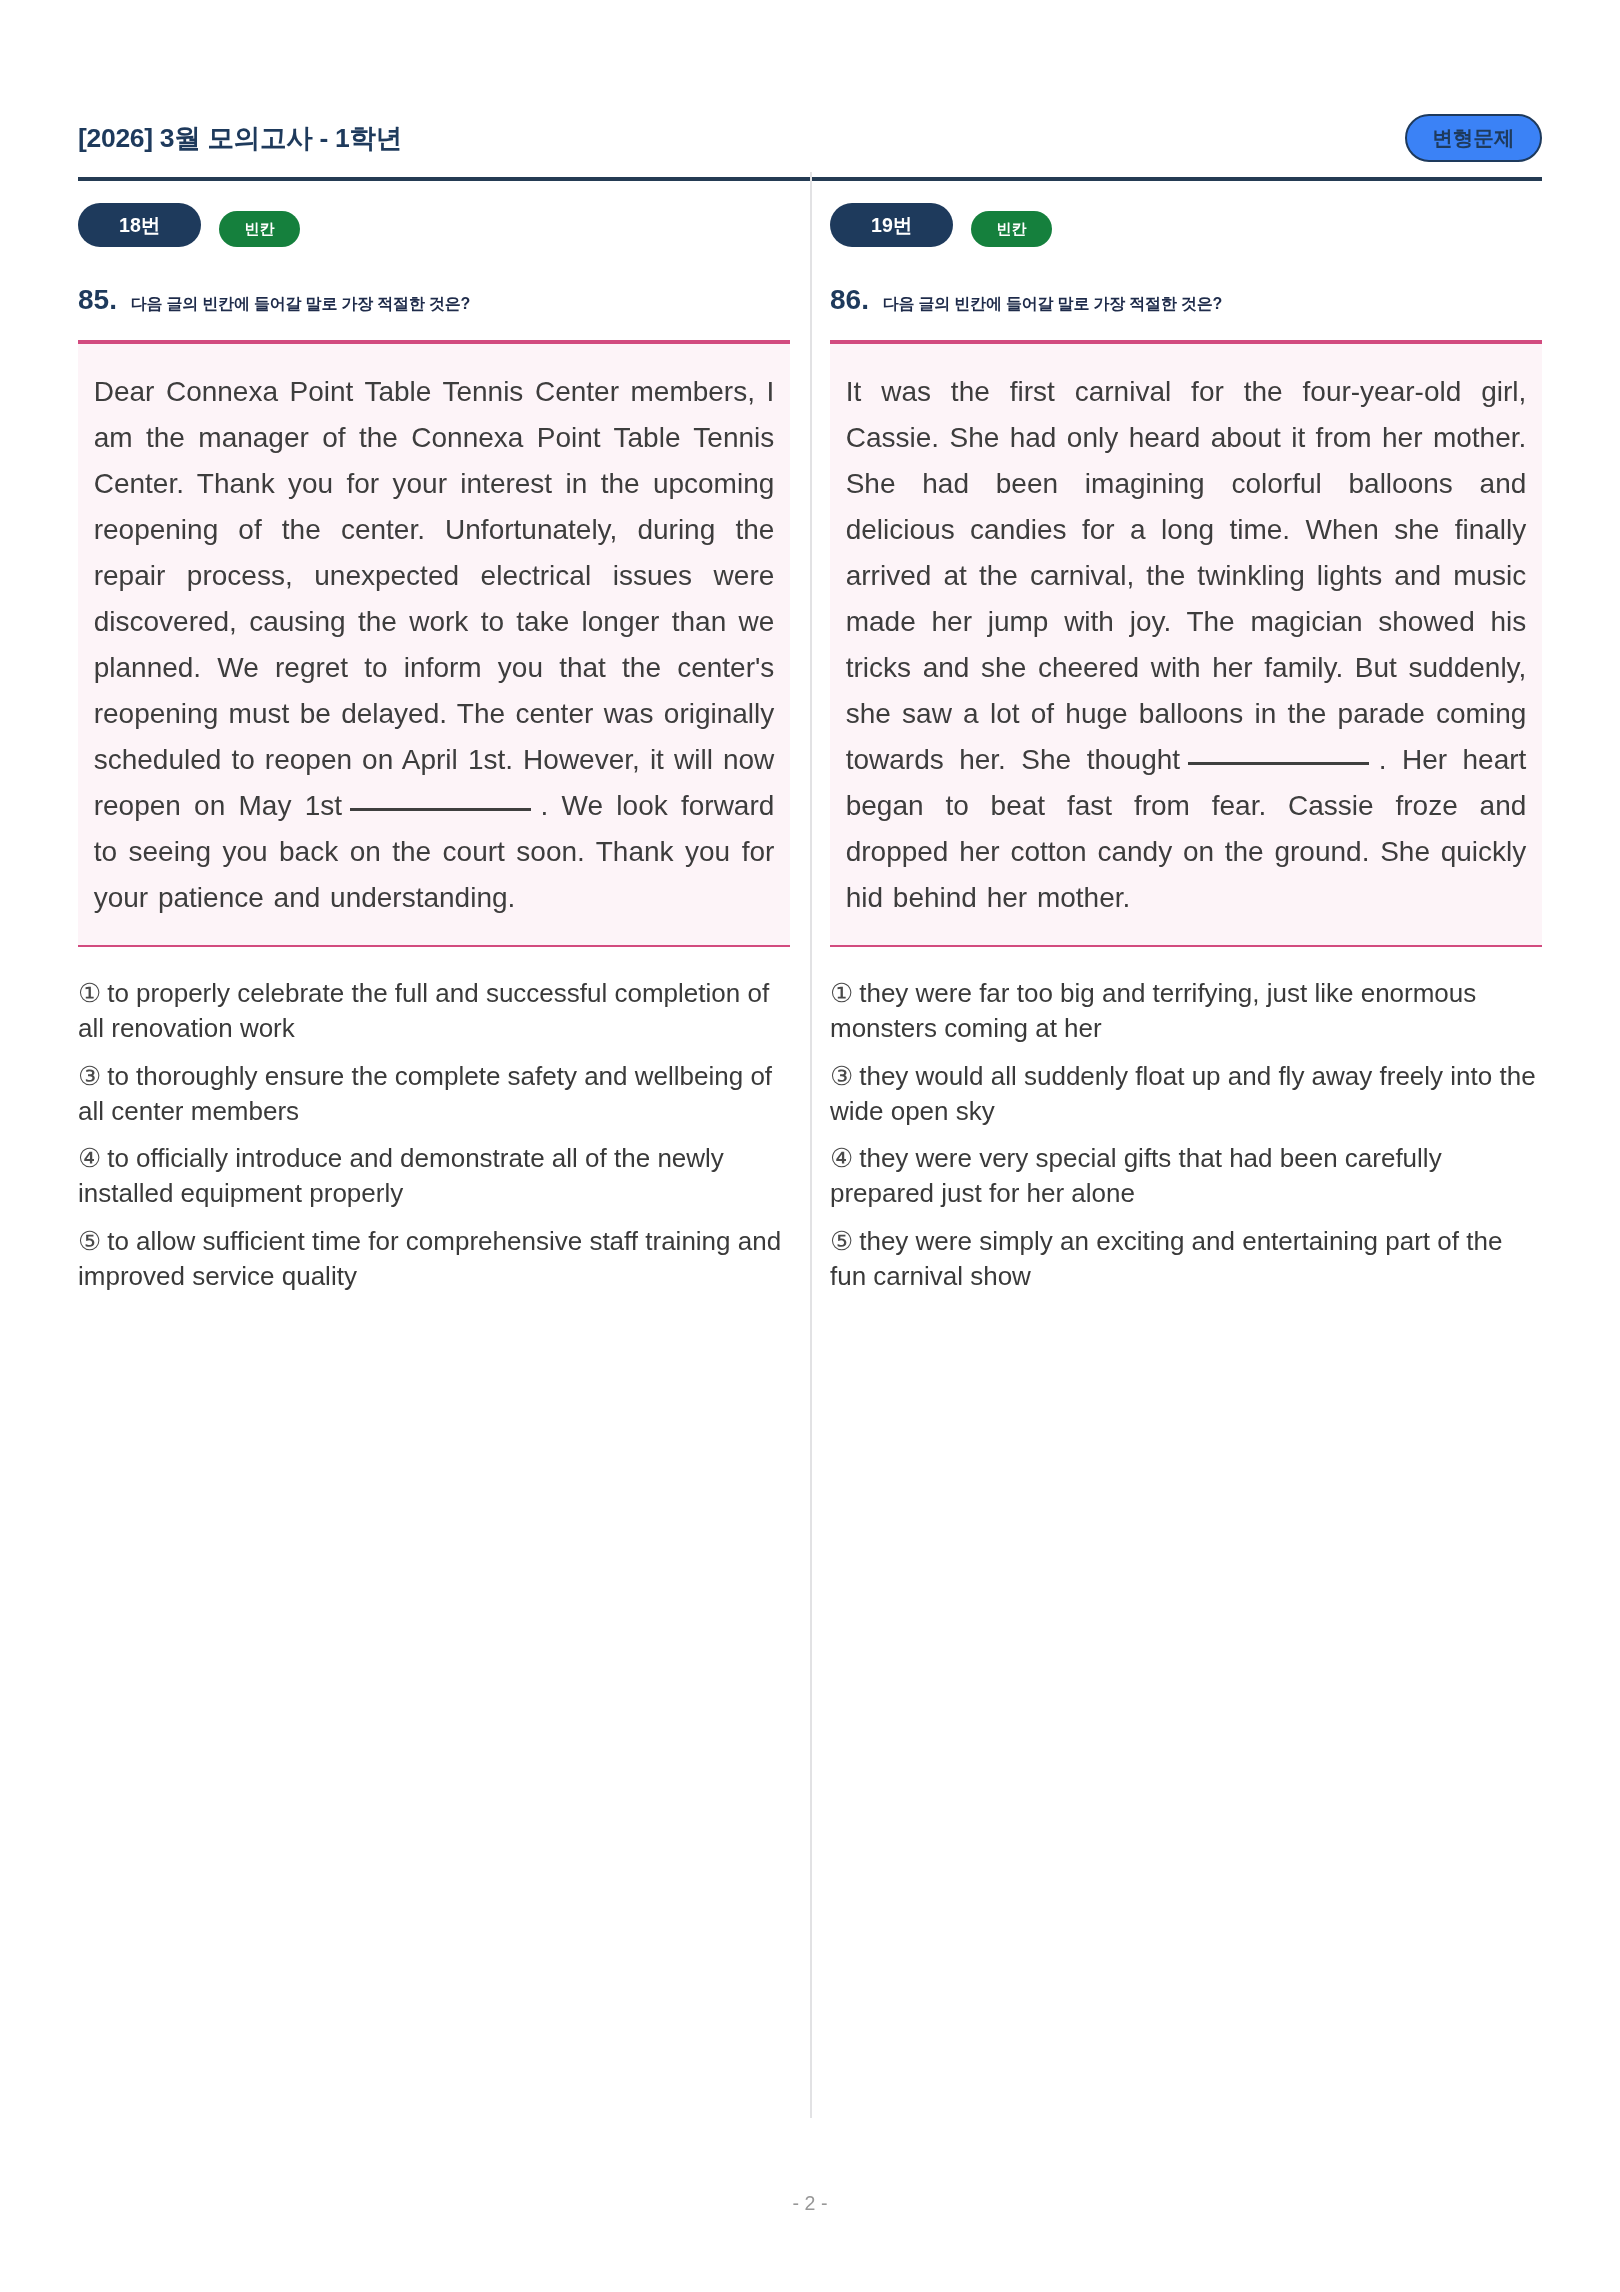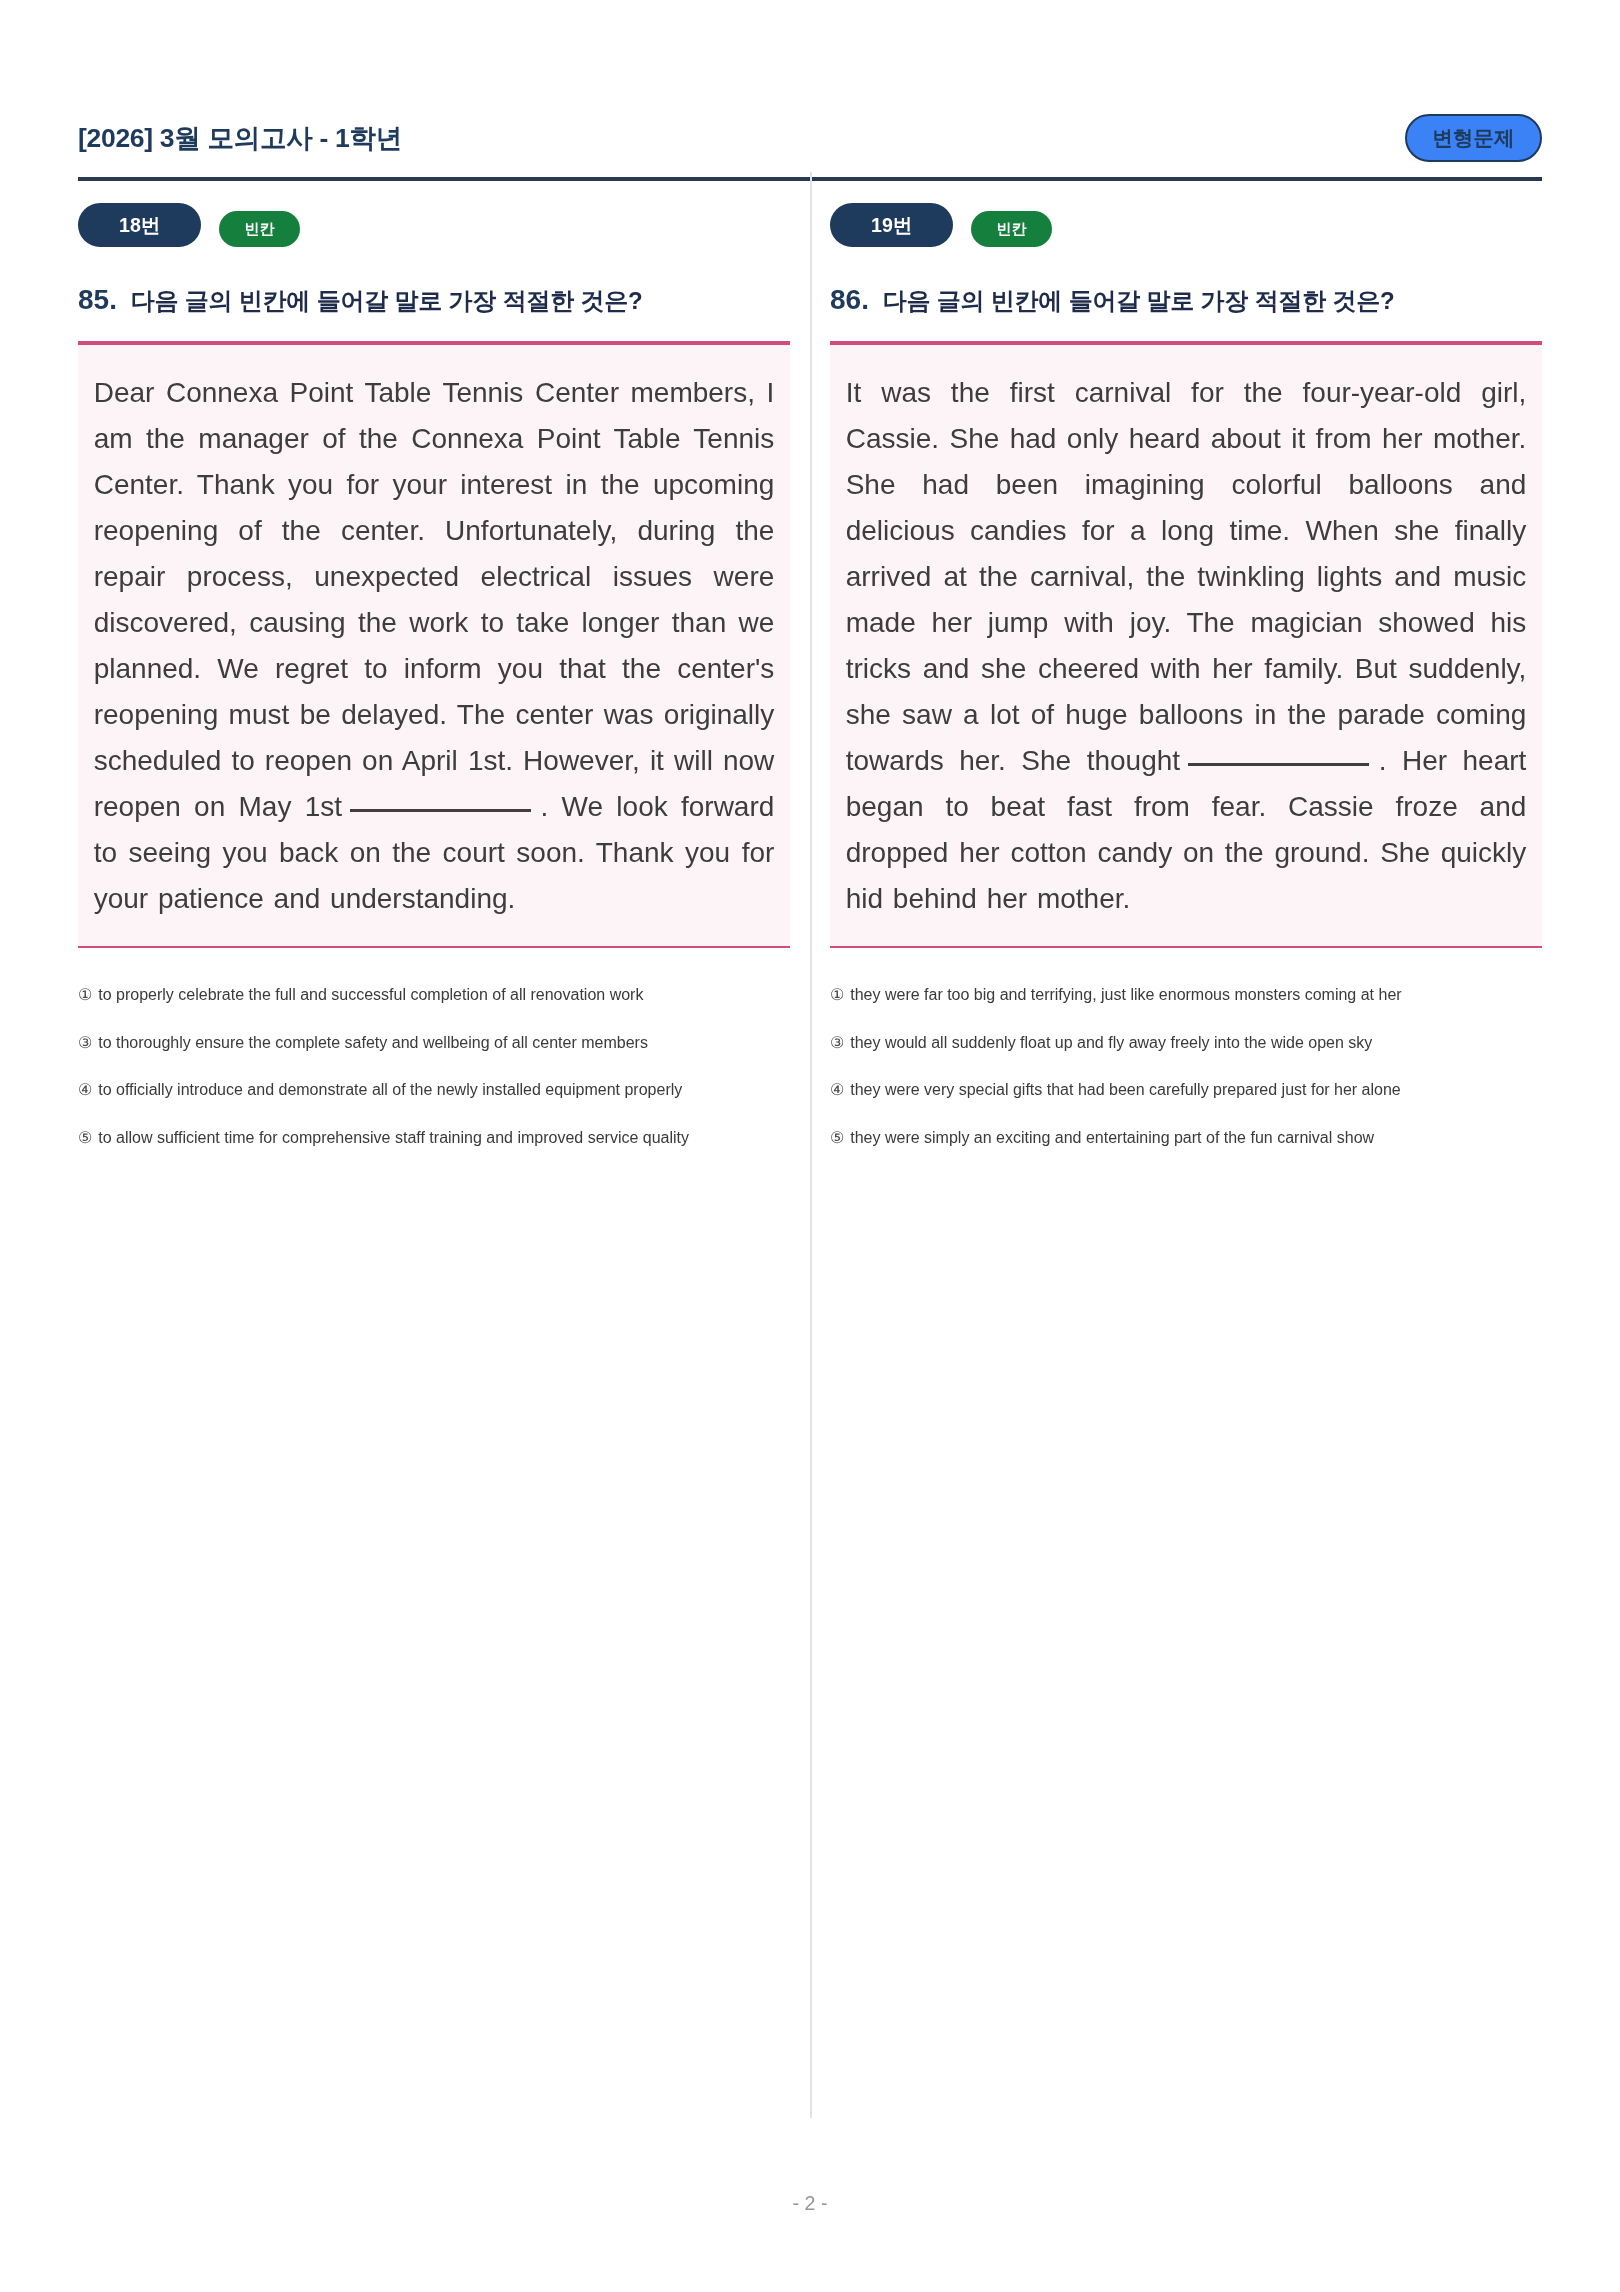--- a/index.html
+++ b/index.html
@@ -53,21 +53,21 @@
   }
   .badge-type {
     background:#15803d; color:#ffffff;
     border-radius:23.5px; padding:8.8px 25.5px;
     font-size:15px; font-weight:700;
   }
 
   
   .q-title { margin-top:37px; display:flex; align-items:baseline; }
   .q-no { font-size:28px; font-weight:700; color:#1e3a5c; margin-right:13.7px; }
-  .q-prompt { font-size:24px; font-weight:700; color:#1e2b4a; letter-spacing:-0.2px; }
+  .q-prompt { font-size:16px; font-weight:700; color:#1e2b4a; letter-spacing:-0.2px; }
 
   
   .passage {
     margin-top:23.5px;
     border-top:4.9px solid #d24b7f;
     border-bottom:2.9px solid #d24b7f;
     background:#fdf4f8;
     padding:25.5px 15.7px 23.5px 15.7px;
   }
   .passage p {
@@ -78,21 +78,21 @@
     display:inline-block;
     width:181px; height:3.4px;
     background:#3f3f3f;
     vertical-align:3.9px;
     margin:0 9.8px 0 7.8px;
   }
 
   
   .options { margin-top:29px; }
   .option {
-    font-size:16px; line-height:35px; color:#3a3a3a;
+    font-size:26px; line-height:35px; color:#3a3a3a;
     margin-bottom:12.7px;
   }
   .opt-marker { margin-right:5.9px; color:#4a4a4a; }
 
   
   .footer {
     position:absolute; left:0; right:0; top:2192px;
     text-align:center;
     font-size:19.6px; color:#979797;
   }

